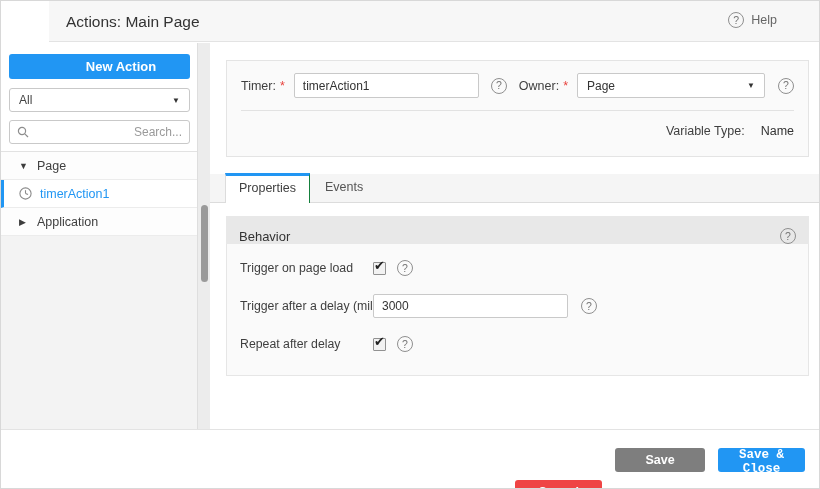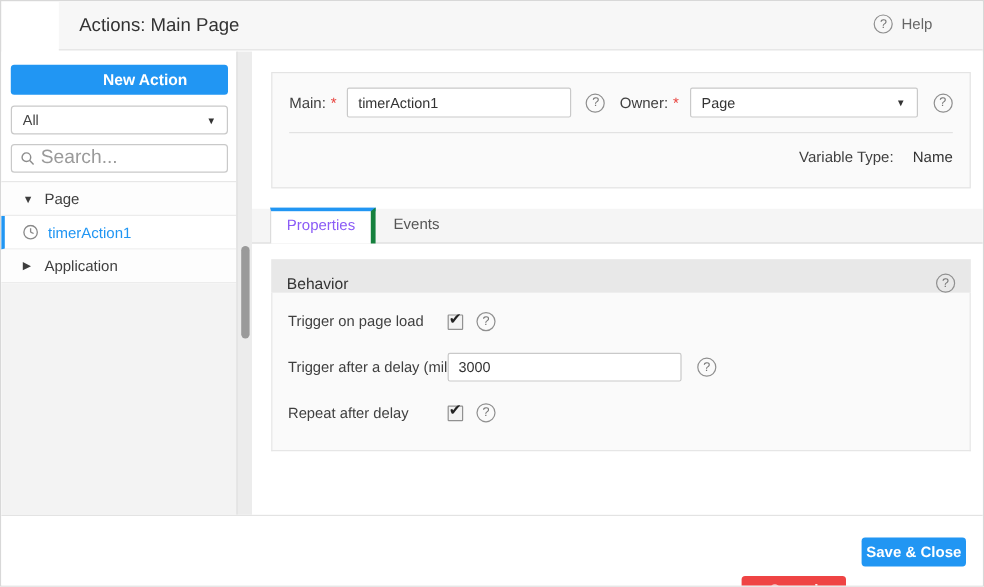--- a/index.html
+++ b/index.html
@@ -26,22 +26,22 @@
   .sidebar { position:absolute; left:0; top:0; bottom:0; width:196px; background:#fff;
              display:flex; flex-direction:column; }
   .btn-new { margin:11px 7px 0 8px; height:25px; background:#2196f3; border:none; border-radius:3px;
              color:#fff; font-size:13px; font-weight:bold; font-family:inherit; cursor:pointer;padding-left:43px; }
   .filter-select { margin:9px 7px 0 8px; height:24px; border:1px solid #c9c9c9; border-radius:3px;
              background:#fff; display:flex; align-items:center; justify-content:space-between;
              padding:0 9px; font-size:12px; color:#444; cursor:pointer; }
   .sel-arrow { font-size:8px; color:#333; }
   .searchbox { margin:8px 7px 7px 8px; height:24px; border:1px solid #c9c9c9; border-radius:3px;
              background:#fff; display:flex; align-items:center; padding:0 7px; gap:5px; }
-  .searchbox input { border:none; outline:none; flex:1; font-size:16px; color:#444;
-             font-family:inherit; background:transparent; min-width:0; }
+  .searchbox input { border:none; outline:none; flex:1; font-size:12px; color:#444;
+             font-family:inherit; background:transparent; min-width:0;text-align:right; }
   .searchbox input::placeholder { color:#9a9a9a; }
   .tree { border-top:1px solid #e2e2e2; }
   .tree-row { height:28px; display:flex; align-items:center; gap:8px; padding-left:18px;
               border-bottom:1px solid #ececec; font-size:12.5px; color:#3f3f3f;
               background:#fdfdfd; cursor:pointer; }
   .tree-row .tri { font-size:9px; color:#3d3d3d; width:10px; }
   .tree-row.selected { background:#fff; border-left:3px solid #2196f3; padding-left:15px;
               color:#2196f3; }
   .sidebar-fill { flex:1; background:#f3f3f3; }
 
@@ -69,22 +69,22 @@
   .owner-lbl { margin-left:12px; }
   .fp-help2 { margin-left:13px; }
   .fp-divider { margin:12px 14px 0 14px; border-top:1px solid #e2e2e2; }
   .fp-row2 { display:flex; align-items:center; padding:13px 14px 0 14px; font-size:12.5px;justify-content:flex-end; }
   .vt-value { margin-left:16px; color:#333; }
 
   
   .tabbar { margin-top:17px; height:29px; background:#f5f5f5; border-bottom:1px solid #dcdcdc;
             display:flex; align-items:flex-end; padding-left:15px; }
   .tab { font-size:12.5px; color:#555; padding:0 15px; line-height:28px; height:29px; cursor:pointer; }
-  .tab.active { background:#fff; color:#8b5cf6; border-top:3px solid #2196f3;
-            border-left:1px solid #dcdcdc; border-right:4px solid #15803d;
+  .tab.active { background:#fff; color:#404040; border-top:3px solid #2196f3;
+            border-left:1px solid #dcdcdc; border-right:1px solid #15803d;
             line-height:25px; margin-bottom:-1px; height:30px; padding:0 13px; }
 
   
   .section { margin:13px 10px 0 16px; }
   .sec-hdr { background:#e8e8e8; height:28px; display:flex; align-items:flex-end;
              justify-content:space-between; padding:0 13px; font-size:13px; color:#333; }
   .sec-body { background:#fafafa; border:1px solid #e6e6e6; border-top:none; padding:5px 0 12px 0; }
   .b-row { display:flex; align-items:center; height:38px; padding-left:13px; }
   .b-lbl { width:133px; font-size:12.3px; color:#3f3f3f; white-space:nowrap; overflow:hidden; }
   .checkbox { position:relative; width:13px; height:13px; border:1px solid #919191;
@@ -93,21 +93,21 @@
   .delay-input { width:195px; height:24px; margin-right:13px; }
 
   
   .ftr { position:absolute; left:0; right:0; bottom:0; height:59px; background:#fff;
          border-top:1px solid #e3e3e3; display:flex; justify-content:flex-end;
          align-items:flex-start; padding:18px 14px 0 0; gap:13px; }
   .btn { height:24px; border:none; border-radius:3px; color:#fff; font-size:12.5px;
          font-weight:bold; font-family:inherit; cursor:pointer; }
   .btn-cancel { width:87px; background:#ef4444;margin-top:32px; }
   .btn-save { width:90px; background:#7e7e7e; }
-  .btn-saveclose { width:87px; background:#2196f3; }
+  .btn-saveclose { width:87px; background:#2196f3;font-family:Liberation Mono, monospace; }
 
   .icon-svg { flex:0 0 auto; display:block; }
 </style>
 </head>
 <body>
 
 <div class="app">
 
   <div class="hdr">
     <div class="hdr-title">Actions: Main Page</div>
@@ -157,21 +157,21 @@
     </div>
 
     <div class="vscroll">
       <div class="vthumb"></div>
     </div>
 
     <div class="main">
 
       <div class="form-panel">
         <div class="fp-row1">
-          <span class="lbl">Main:</span>
+          <span class="lbl">Timer:</span>
           <span class="req">*</span>
           <input class="txt-input name-input" value="timerAction1" style="">
           <span class="qicon fp-help1">?</span>
 
           <span class="lbl owner-lbl">Owner:</span>
           <span class="req">*</span>
           <div class="owner-select">
             <span>Page</span>
             <span class="sel-arrow">▼</span>
           </div>
@@ -219,16 +219,17 @@
           </div>
 
         </div>
       </div>
 
     </div>
   </div>
 
   <div class="ftr">
     <button class="btn btn-cancel">Cancel</button>
+    <button class="btn btn-save">Save</button>
     <button class="btn btn-saveclose">Save &amp; Close</button>
   </div>
 
 </div>
 
 </body></html>

